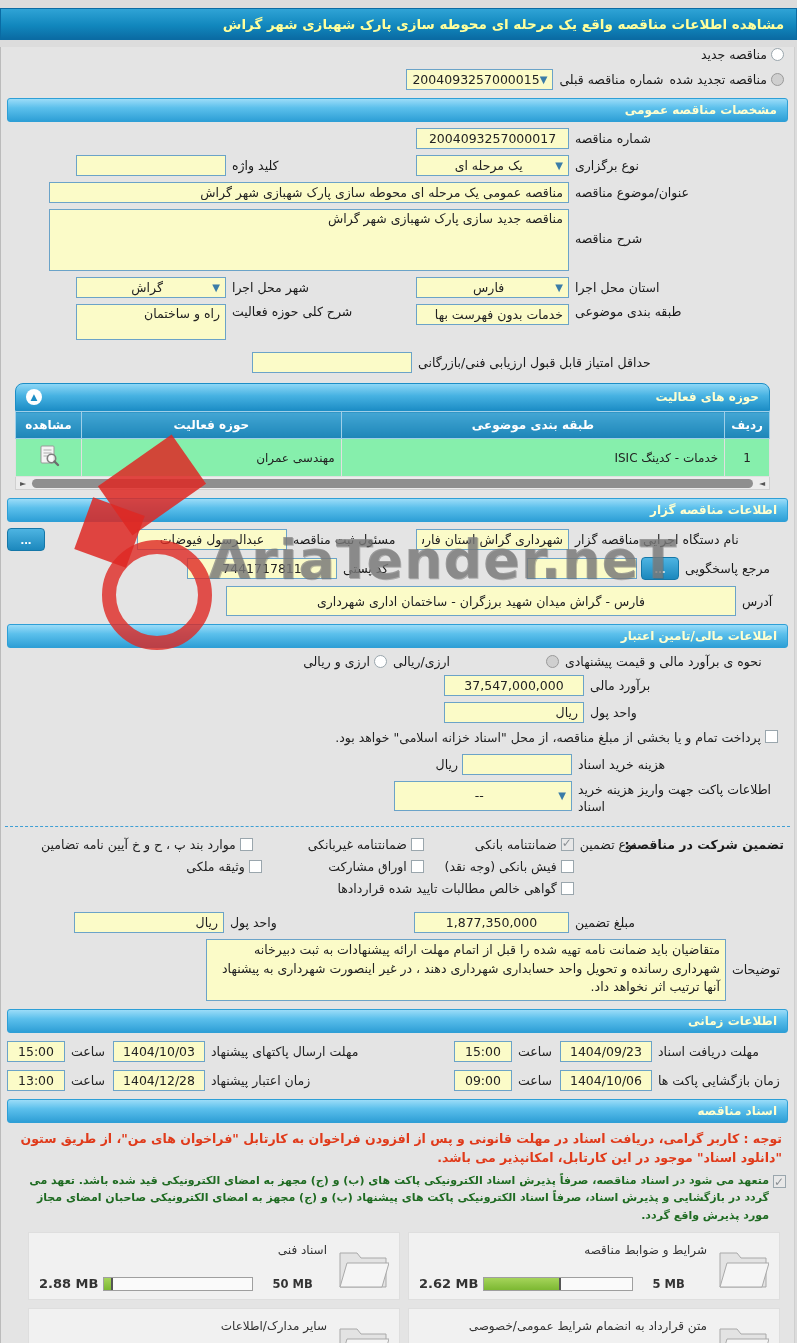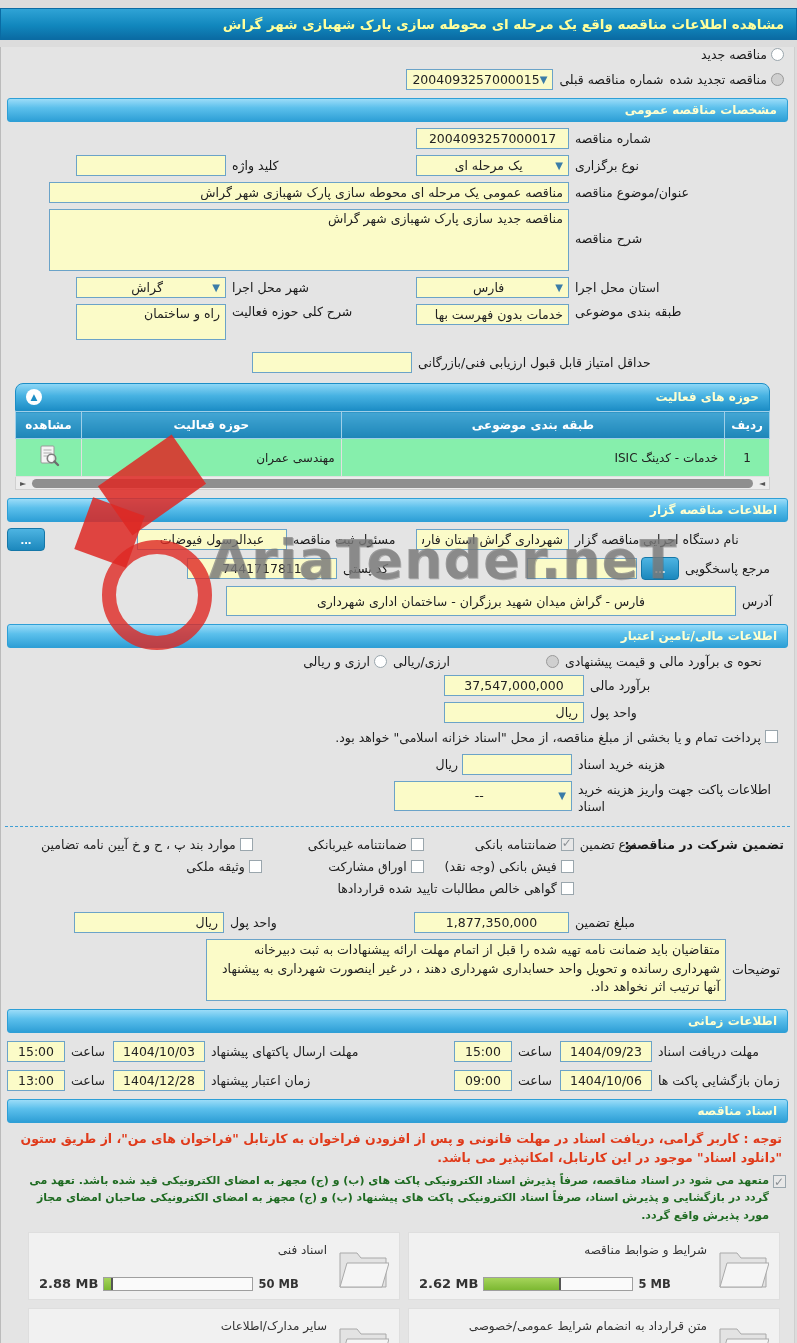--- a/index.html
+++ b/index.html
@@ -97,21 +97,21 @@
 
   
   .files { display:grid; grid-template-columns: 372px 372px; gap:8px; margin:8px 14px 4px 24px; }
   .filebox { background:#f1f1f1; border:1px solid #dedede; padding:8px 10px; display:flex; gap:10px; min-height:64px; }
   .fi-right { flex:1; display:flex; flex-direction:column; justify-content:space-between; }
   .fi-title { font-size:12px; color:#333; padding-top:2px; }
   .fi-progressrow { display:flex; align-items:center; direction:ltr; gap:5px; margin-top:8px; }
   .fi-size { font-size:13px; font-weight:bold; color:#333; white-space:nowrap; }
   .pbar { width:150px; height:14px; background:#fafafa; border:1px solid #9f9f9f; position:relative; }
   .pfill { position:absolute; left:0; top:0; bottom:0; background:linear-gradient(#a5d45a,#7cb832); border-right:2px solid #555; }
-  .fi-max { font-size:11.5px; font-weight:bold; color:#333; white-space:nowrap; }
+  .fi-max { font-size:11.5px; font-weight:bold; color:#333; white-space:nowrap;margin-left:14px; }
   .folder { width:52px; height:46px; position:relative; flex:0 0 auto; margin-top:4px; }
 
   
   .schedrow { display:flex; align-items:center; margin:8px 10px 8px 6px; }
   .sc-lbl { text-align:left; padding-left:6px; white-space:nowrap; }
   .sc-date { width:92px; text-align:center; }
   .sc-time { width:58px; text-align:center; }
   .sc-hour { padding:0 8px 0 6px; }
 
   

